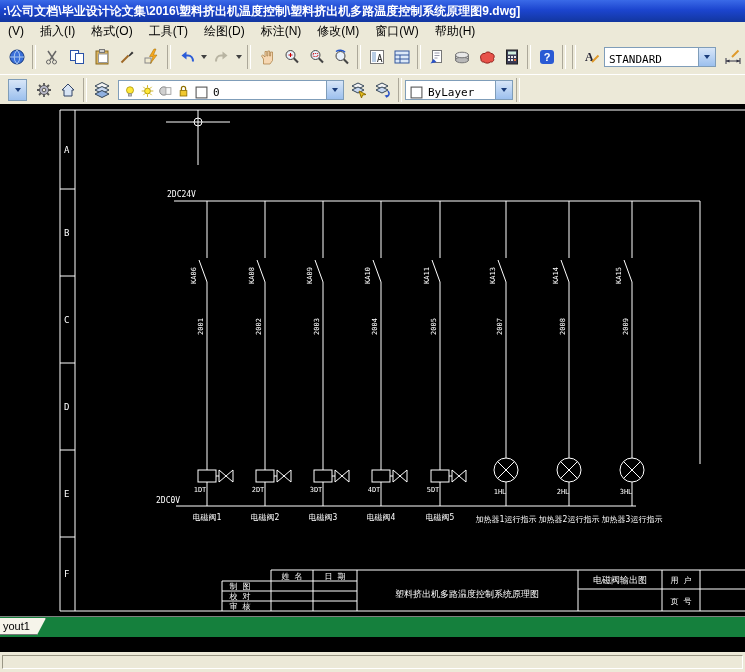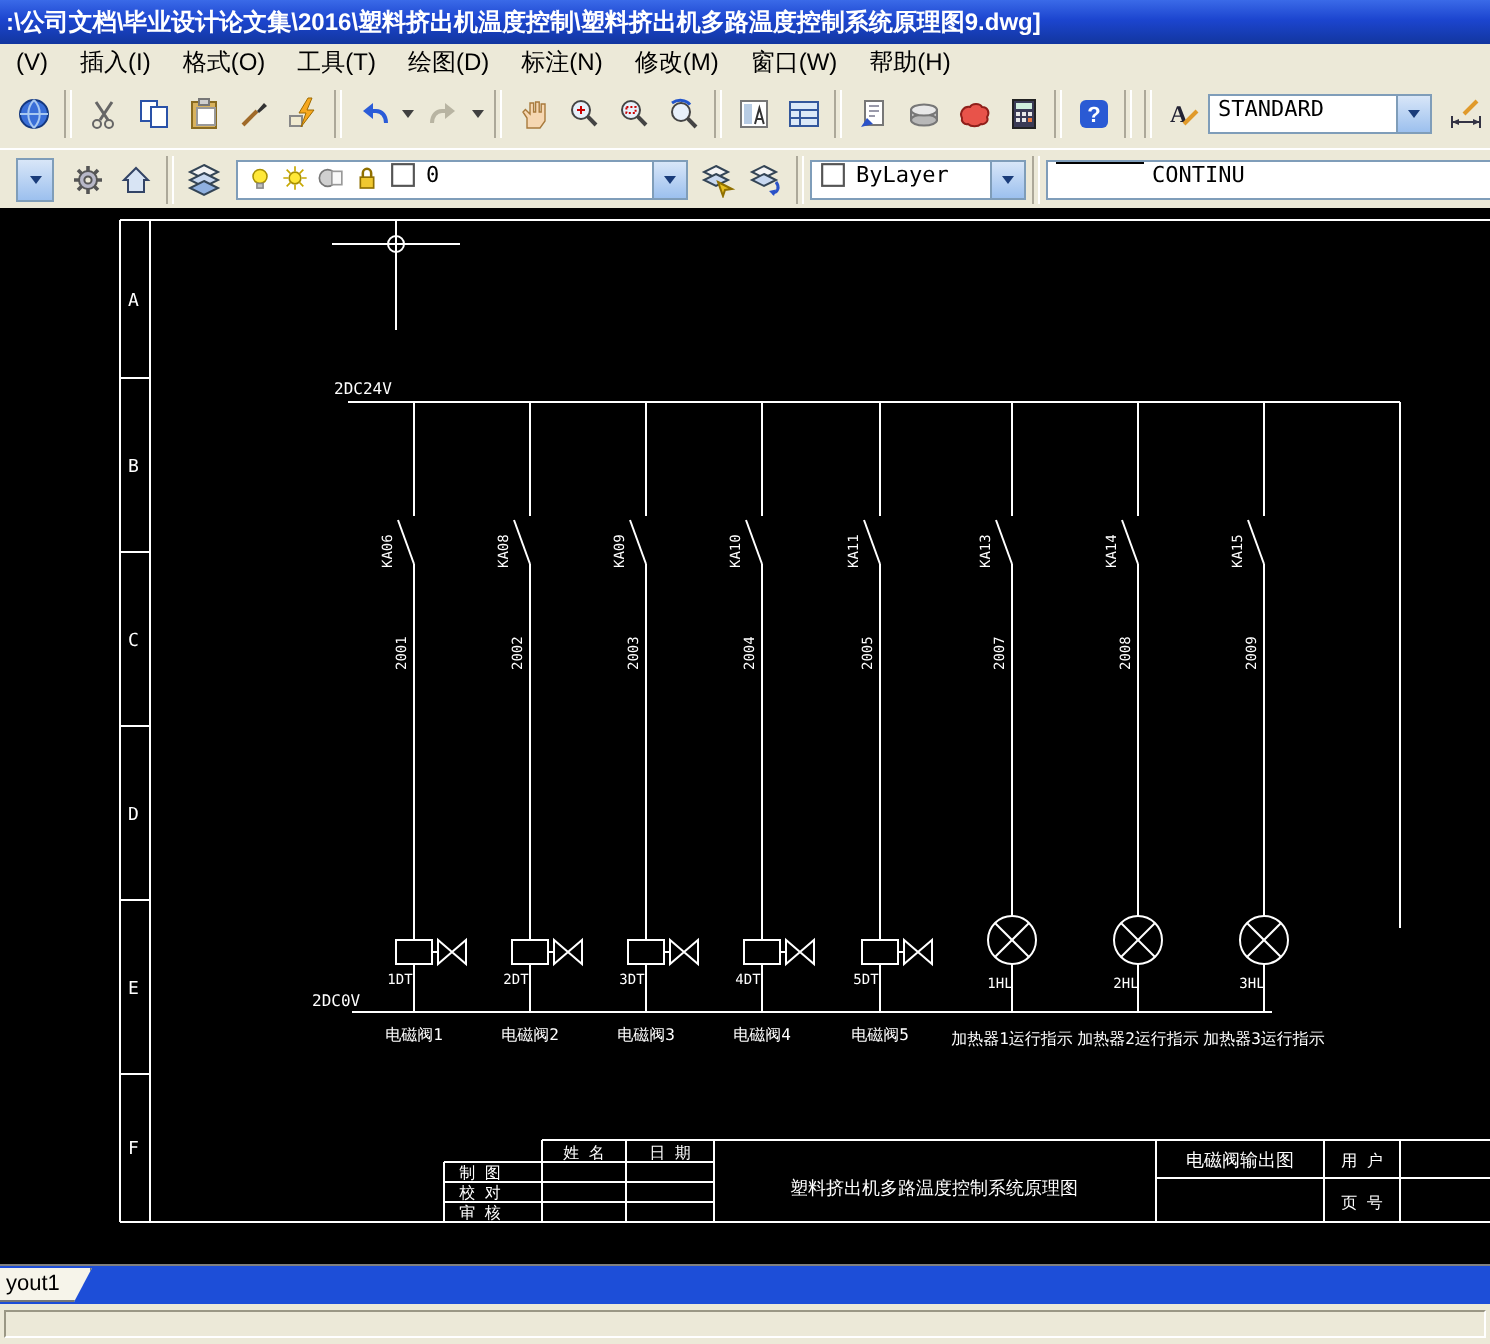--- a/index.html
+++ b/index.html
@@ -19,37 +19,37 @@
   .tb1{position:absolute;left:0;top:40px;width:745px;height:34px;background:#ECE9D8;
     display:flex;align-items:center;padding-left:4px;box-sizing:border-box;}
   .tb2{position:absolute;left:0;top:74px;width:745px;height:30px;background:#ECE9D8;
     border-top:1px solid #fff;display:flex;align-items:center;padding-left:8px;box-sizing:border-box;}
   .tbtn{width:25px;height:25px;display:flex;align-items:center;justify-content:center;flex:0 0 auto;}
   .tbtn2{width:24px;height:22px;display:flex;align-items:center;justify-content:center;flex:0 0 auto;}
   .sep{width:2px;height:24px;border-left:1px solid #aca899;border-right:1px solid #fff;
     margin:0 3px;flex:0 0 auto;}
   .dd{width:0;height:0;border-left:3px solid transparent;border-right:3px solid transparent;
     border-top:4px solid #404040;margin:0 2px;flex:0 0 auto;}
-  .combo{height:20px;background:#fff;border:1px solid #7F9DB9;display:flex;align-items:flex-start;
+  .combo{height:20px;background:#fff;border:1px solid #7F9DB9;display:flex;align-items:flex-end;
     font-family:"DejaVu Sans Mono",monospace;font-size:11px;color:#000;
     padding-left:4px;box-sizing:border-box;flex:0 0 auto;overflow:hidden;}
   .combo .arrow{margin-left:auto;width:16px;height:100%;flex:0 0 auto;
     background:linear-gradient(180deg,#d8e6f8,#9cc0ee);border-left:1px solid #7F9DB9;
     display:flex;align-items:center;justify-content:center;}
   .combo .arrow i{width:0;height:0;border-left:3px solid transparent;border-right:3px solid transparent;
     border-top:4px solid #1a3c7a;}
   .arrbtn{width:17px;height:20px;background:linear-gradient(180deg,#d8e6f8,#9cc0ee);
     border:1px solid #7F9DB9;display:flex;align-items:center;justify-content:center;flex:0 0 auto;}
   .arrbtn i{width:0;height:0;border-left:3px solid transparent;border-right:3px solid transparent;
     border-top:4px solid #1a3c7a;}
   .ltline{display:inline-block;width:44px;height:0;border-top:1px solid #000;margin-right:4px;flex:0 0 auto;}
   
   .canvas{position:absolute;left:0;top:104px;width:745px;height:528px;background:#000;}
   
-  .tabbar{position:absolute;left:0;top:632px;width:745px;height:20px;background:#1d4ed8;
+  .tabbar{position:absolute;left:0;top:616px;width:745px;height:20px;background:#15803d;
     border-top:1px solid #808080;}
   .tab{position:absolute;left:-12px;top:1px;height:17px;width:58px;background:#F6F4EA;
     border:1px solid #777;border-top:none;
     clip-path:polygon(0 0,100% 0,calc(100% - 9px) 100%,0 100%);
     font-size:11px;line-height:17px;padding-left:14px;box-sizing:border-box;}
   
   .cmdbar{position:absolute;left:0;top:652px;width:745px;height:20px;background:#ECE9D8;}
   .cmdline{position:absolute;left:2px;right:2px;top:3px;height:12px;background:#ECE9D8;
     border:1px solid;border-color:#9a9785 #ffffff #ffffff #9a9785;}
   svg.ic{display:block;}
@@ -307,24 +307,20 @@
   <div class="combo" style="width:108px">
     <svg class="ic" width="13" height="13" viewBox="0 0 12 12">
         <rect x="1" y="1" width="10" height="10" fill="#fff" stroke="#555"></rect>
       </svg>
     <span style="margin-left:5px">ByLayer</span>
     <span class="arrow">
         <i></i>
       </span>
   </div>
   <div class="sep"></div>
-  <div class="combo" style="flex:1 1 auto;border-right:none">
-    <span class="ltline"></span>
-    <span>CONTINU</span>
-  </div>
 </div>
 
 <div class="canvas">
   <svg id="schematic" width="745" height="528" viewBox="0 0 745 528">
       <line x1="60" y1="6" x2="745" y2="6" stroke="#fff" stroke-width="1"></line>
       <line x1="60" y1="6" x2="60" y2="507" stroke="#fff" stroke-width="1"></line>
       <line x1="75" y1="6" x2="75" y2="507" stroke="#fff" stroke-width="1"></line>
       <line x1="60" y1="507" x2="745" y2="507" stroke="#fff" stroke-width="1"></line>
       <line x1="60" y1="85" x2="75" y2="85" stroke="#fff" stroke-width="1"></line>
       <line x1="60" y1="172" x2="75" y2="172" stroke="#fff" stroke-width="1"></line>

